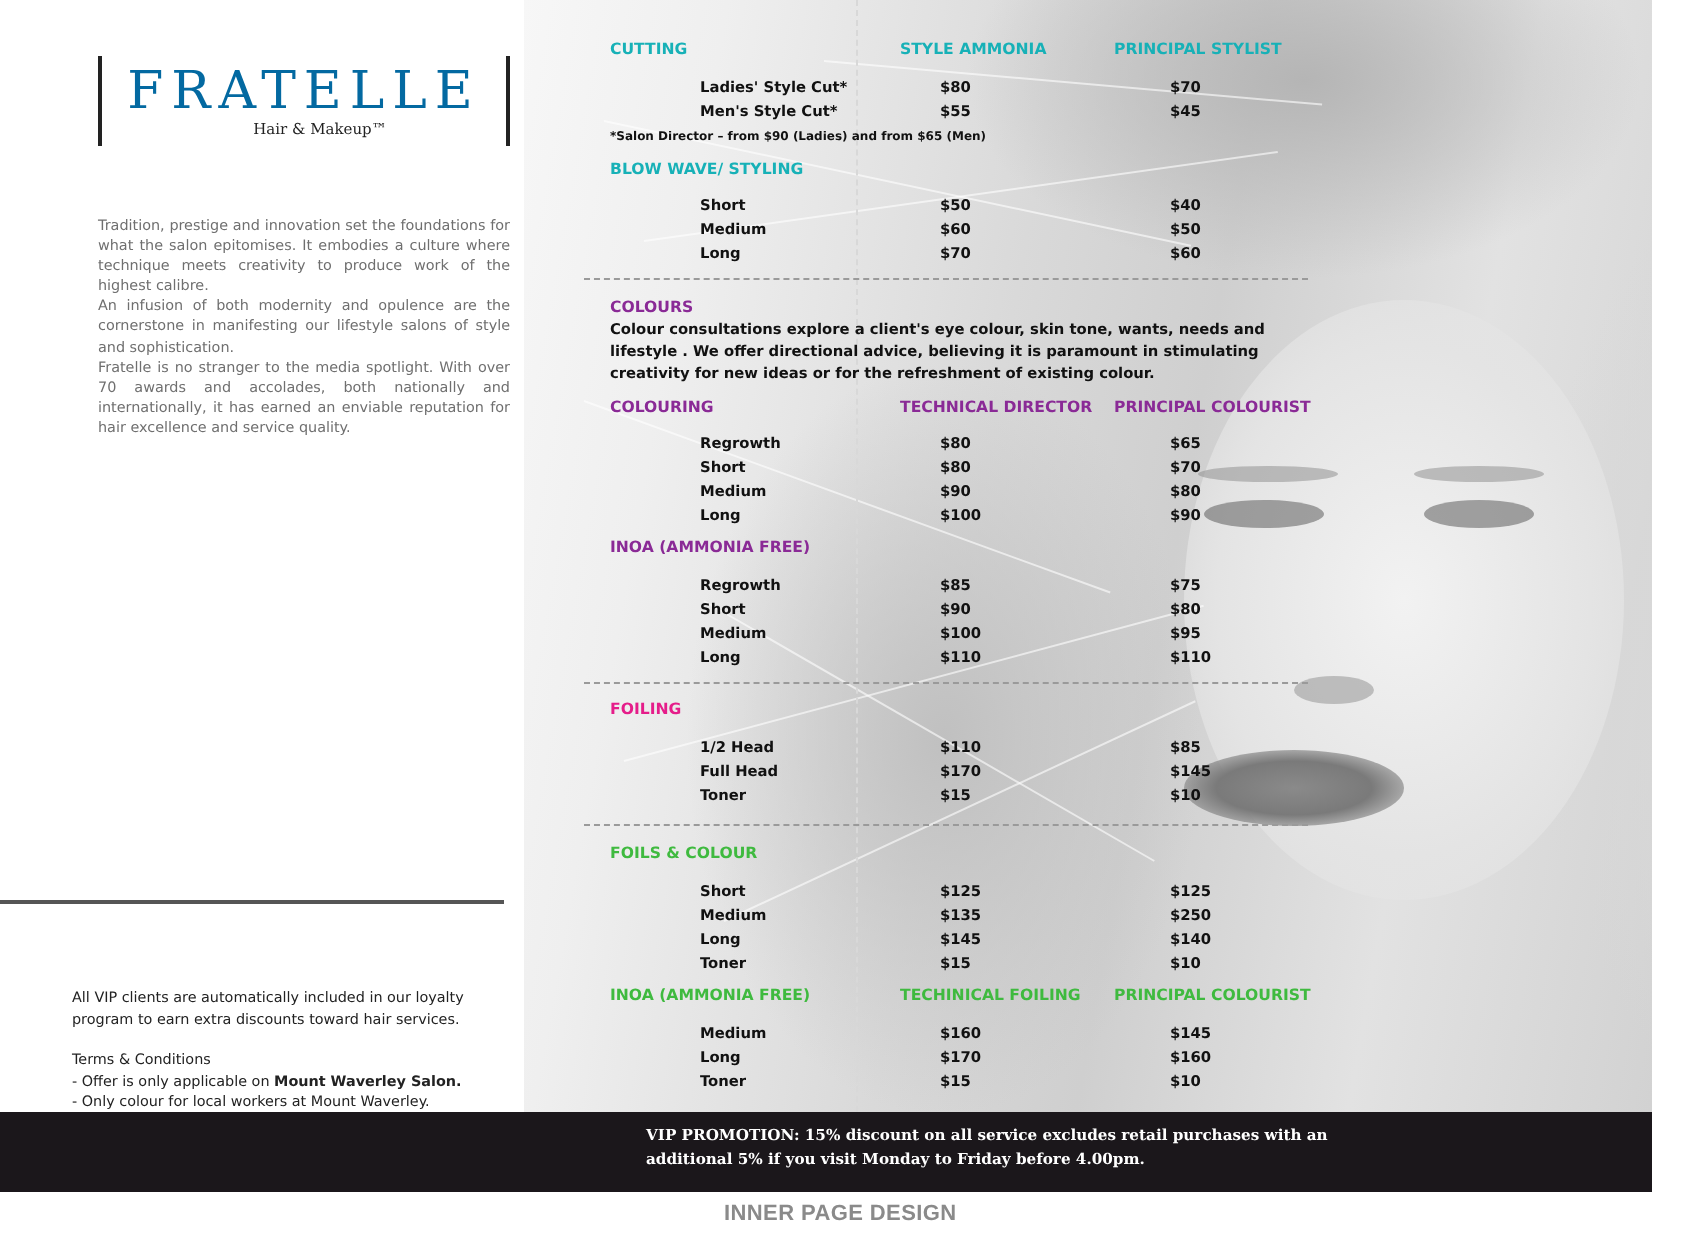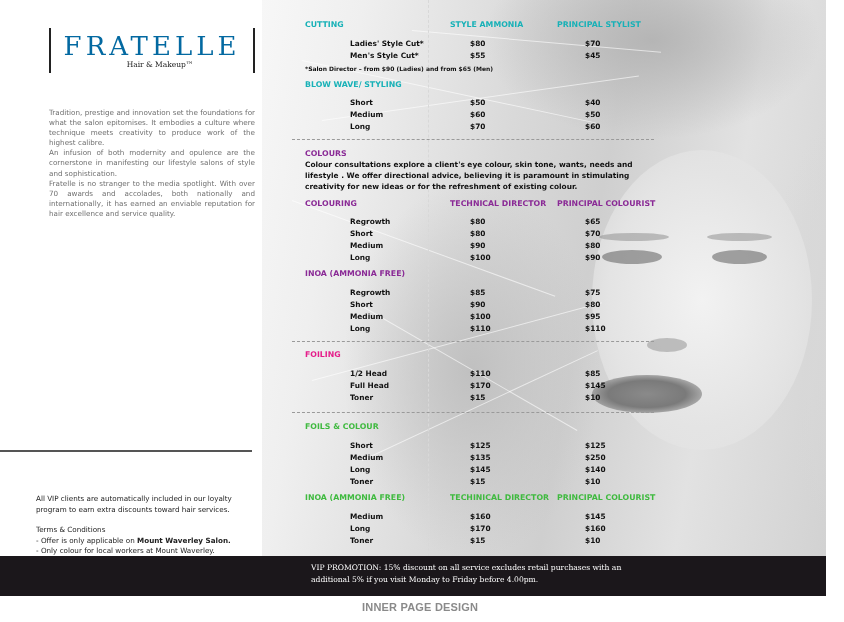--- a/index.html
+++ b/index.html
@@ -35,21 +35,21 @@
   .row{position:absolute;left:0;width:350px;height:11px;font-weight:bold;font-size:7.4px;}
   .row .lbl{position:absolute;left:0;margin-left:45px;}
   .row .c1{position:absolute;left:165px;}
   .row .c2{position:absolute;left:280px;}
   .fine{position:absolute;font-size:6px;font-weight:bold;white-space:nowrap;}
   .para{position:absolute;left:0;width:352px;font-size:7.4px;line-height:11px;font-weight:bold;}
   .dash{position:absolute;left:292px;width:362px;border-top:1px dashed #9a9a9a;}
   .vline{position:absolute;left:428px;top:0;height:596px;border-left:1px dashed #d8d8d8;}
   
   .promo{position:absolute;left:0;top:556px;width:826px;height:40px;background:#1b171b;}
-  .promo .txt{position:absolute;left:311px;top:6px;width:360px;color:#fff;font-family:"DejaVu Serif",serif;font-weight:normal;font-size:7.6px;line-height:11.5px;}
+  .promo .txt{position:absolute;left:323px;top:6px;width:360px;color:#fff;font-family:"DejaVu Serif",serif;font-weight:bold;font-size:7.6px;line-height:11.5px;}
   .caption{position:absolute;left:362px;top:601px;font-family:"Liberation Sans",sans-serif;font-weight:bold;font-size:11px;color:#8a8a8a;letter-spacing:0.2px;}
 </style>
 </head>
 <body>
 
 <div class="page">
 
   <div class="photo">
     <div class="feature" style="left:330px;top:150px;width:220px;height:300px;background:radial-gradient(ellipse at center,#f2f2f2 0%,#e4e4e4 60%,rgba(220,220,220,0) 100%);"></div>
     <div class="feature" style="left:340px;top:250px;width:60px;height:14px;background:#5e5e5e;opacity:0.55;"></div>
@@ -215,21 +215,21 @@
         <span class="c1">$145</span>
         <span class="c2">$140</span>
       </div>
     <div class="row" style="top:457px;">
         <span class="lbl">Toner</span>
         <span class="c1">$15</span>
         <span class="c2">$10</span>
       </div>
 
     <div class="hdr" style="left:0;top:473px;color:#3fba3f;">INOA (AMMONIA FREE)</div>
-    <div class="hdr" style="left:145px;top:473px;color:#3fba3f;">TECHINICAL DIRECTOR</div>
+    <div class="hdr" style="left:145px;top:473px;color:#3fba3f;">TECHINICAL FOILING</div>
     <div class="hdr" style="left:252px;top:473px;color:#3fba3f;">PRINCIPAL COLOURIST</div>
     <div class="row" style="top:492px;">
         <span class="lbl">Medium</span>
         <span class="c1">$160</span>
         <span class="c2">$145</span>
       </div>
     <div class="row" style="top:504px;">
         <span class="lbl">Long</span>
         <span class="c1">$170</span>
         <span class="c2">$160</span>

